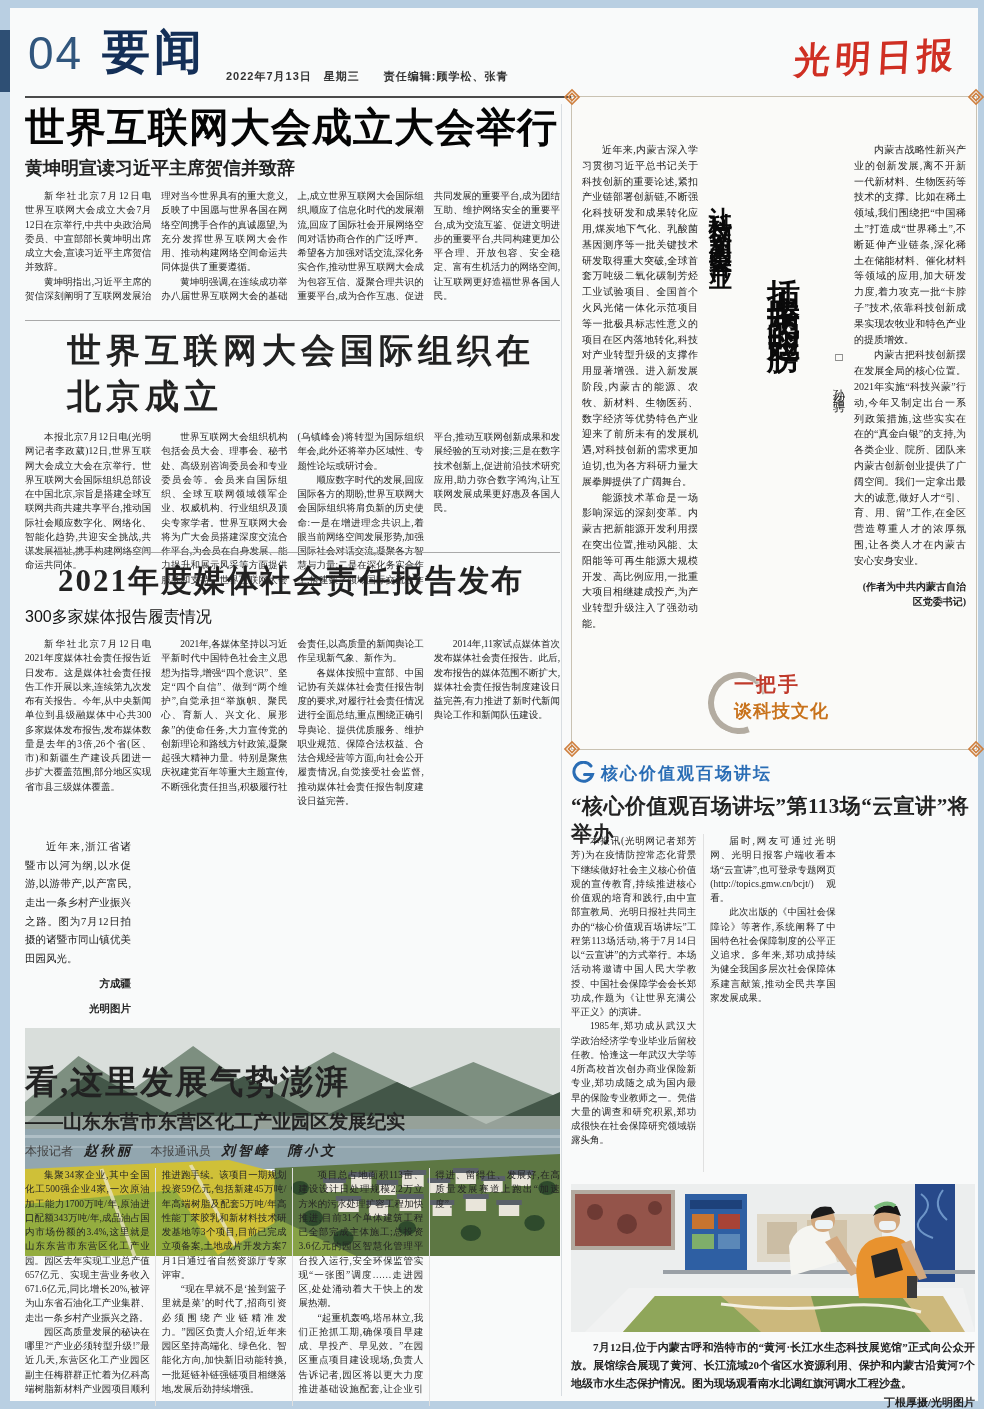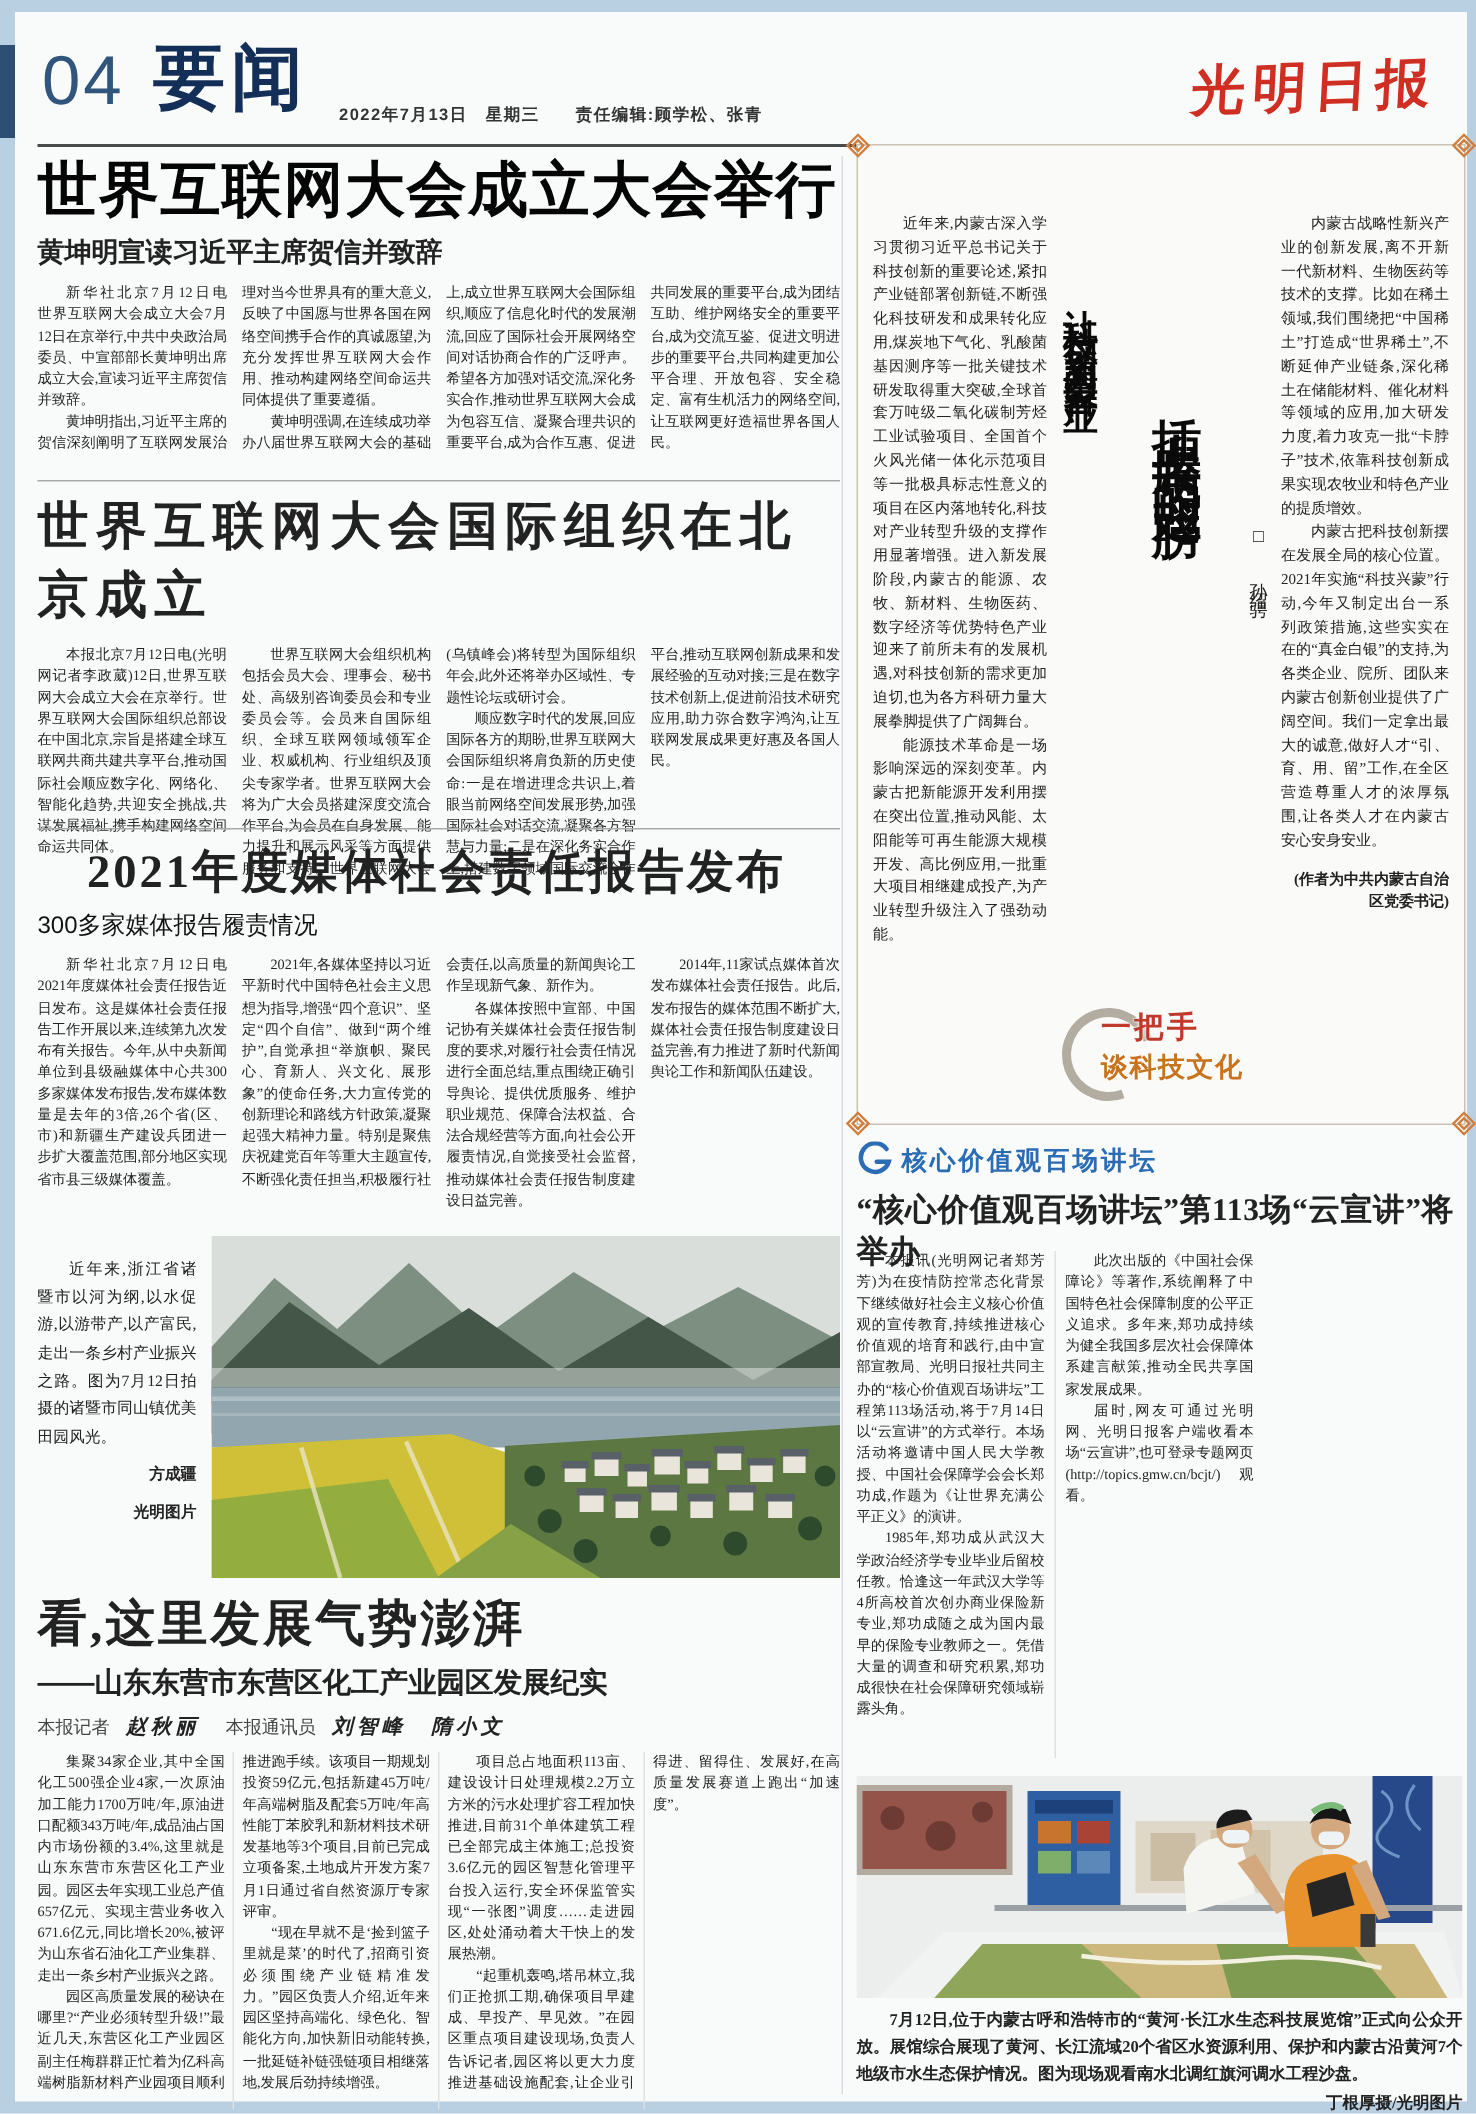--- a/index.html
+++ b/index.html
@@ -28,30 +28,30 @@
   .vline{position:absolute;left:551px;top:96px;height:1292px;border-left:1px solid #d8dde1;}
 
   
   .a1{left:15px;top:96px;width:535px;}
   .a1 .hl{font-family:"Liberation Sans",sans-serif;font-size:40px;font-weight:bold;color:#050505;
           letter-spacing:1px;line-height:1.15;}
   .a1 .sh{font-family:"Liberation Sans",sans-serif;font-size:18px;font-weight:bold;margin-top:6px;}
   .a1 .cols{margin-top:9px;height:124px;column-count:4;column-gap:10px;}
 
   .a2{left:15px;top:320px;width:535px;}
-  .a2 .hl{font-size:34px;font-weight:bold;letter-spacing:5px;}
+  .a2 .hl{font-size:34px;font-weight:bold;letter-spacing:5px;margin-left:42px;}
   .a2 .cols{margin-top:10px;height:166px;column-count:4;column-gap:10px;}
 
   .a3{left:15px;top:552px;width:535px;}
   .a3 .hl{font-size:31px;font-weight:bold;letter-spacing:2px;margin-left:33px;}
   .a3 .sh{font-family:"Liberation Sans",sans-serif;font-size:16px;margin-top:5px;color:#111;}
   .a3 .cols{margin-top:9px;height:174px;column-count:4;column-gap:10px;}
 
   
-  .ph1{left:15px;top:816px;width:535px;height:228px;display:flex;gap:10px;}
+  .ph1{left:15px;top:816px;width:535px;height:228px;display:flex;gap:10px;flex-direction:column;}
   .ph1cap{width:106px;font-size:10.5px;line-height:1.78;text-align:justify;color:#222;padding-top:14px;}
   .ph1cap .credit{text-align:right;font-weight:bold;margin-top:6px;text-indent:0;}
   .ph1img{flex:1;height:228px;}
   .ph1img svg{display:block;width:100%;height:100%;}
 
   
   .a4{left:15px;top:1052px;width:535px;}
   .a4 .hl{font-size:33px;font-weight:bold;letter-spacing:2px;}
   .a4 .sh{font-family:"Liberation Sans",sans-serif;font-size:19px;font-weight:bold;margin-top:4px;}
   .a4 .byline{font-size:12px;margin-top:7px;color:#222;}
@@ -283,22 +283,22 @@
   <div class="abs forum-label">
     <svg viewBox="0 0 24 24">
       <path d="M20 5 A9.5 9.5 0 1 0 21.5 13.5 L13.5 13.5" fill="none" stroke="#2a6db5" stroke-width="3" stroke-linecap="round"></path>
     </svg>
     <span class="lbl">核心价值观百场讲坛</span>
   </div>
   <div class="abs forum-hl">“核心价值观百场讲坛”第113场“云宣讲”将举办</div>
   <div class="abs forum-body cols">
       <p class="para">本报讯(光明网记者郑芳芳)为在疫情防控常态化背景下继续做好社会主义核心价值观的宣传教育,持续推进核心价值观的培育和践行,由中宣部宣教局、光明日报社共同主办的“核心价值观百场讲坛”工程第113场活动,将于7月14日以“云宣讲”的方式举行。本场活动将邀请中国人民大学教授、中国社会保障学会会长郑功成,作题为《让世界充满公平正义》的演讲。</p>
       <p class="para">1985年,郑功成从武汉大学政治经济学专业毕业后留校任教。恰逢这一年武汉大学等4所高校首次创办商业保险新专业,郑功成随之成为国内最早的保险专业教师之一。凭借大量的调查和研究积累,郑功成很快在社会保障研究领域崭露头角。</p>
+      <p class="para">届时,网友可通过光明网、光明日报客户端收看本场“云宣讲”,也可登录专题网页(http://topics.gmw.cn/bcjt/)观看。</p>
       <p class="para">此次出版的《中国社会保障论》等著作,系统阐释了中国特色社会保障制度的公平正义追求。多年来,郑功成持续为健全我国多层次社会保障体系建言献策,推动全民共享国家发展成果。</p>
-      <p class="para">届时,网友可通过光明网、光明日报客户端收看本场“云宣讲”,也可登录专题网页(http://topics.gmw.cn/bcjt/)观看。</p>
     </div>
 
   <div class="abs ph2">
     <svg viewBox="0 0 404 148" preserveAspectRatio="none">
       <rect width="404" height="148" fill="#eceeee"></rect>
       <rect x="0" y="6" width="104" height="60" fill="#b3aaa0"></rect>
       <rect x="4" y="10" width="96" height="52" fill="#94544a"></rect>
       <g fill="#6e3a34">
           <circle cx="24" cy="28" r="8"></circle>
           <circle cx="56" cy="40" r="10"></circle>

